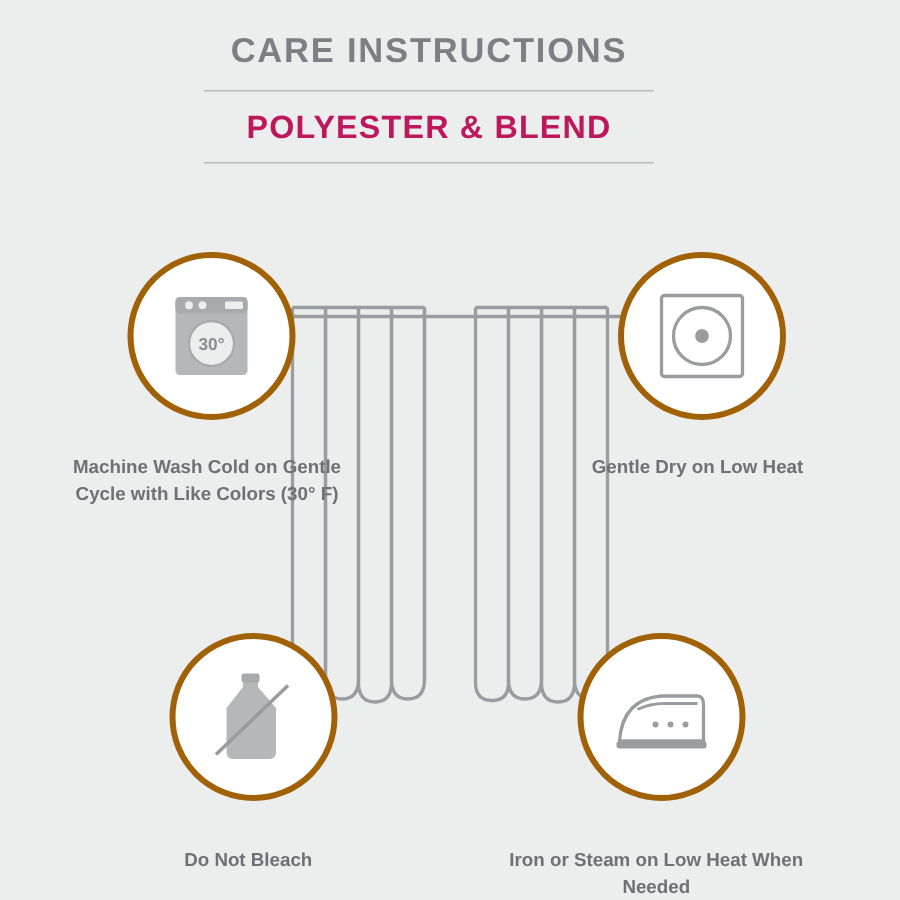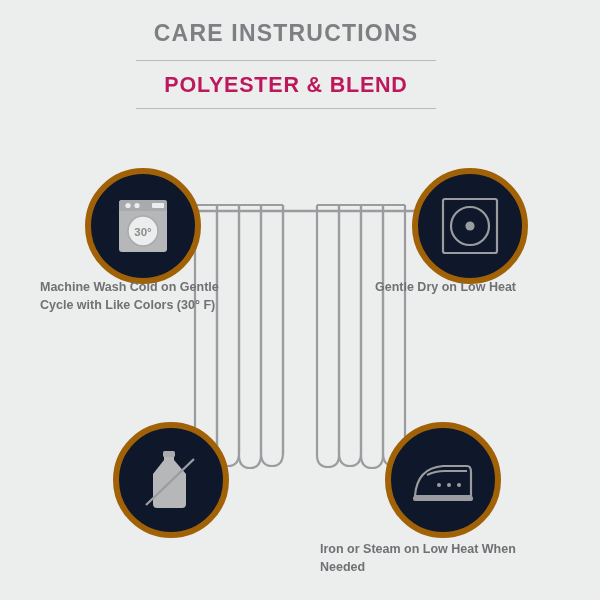--- a/index.html
+++ b/index.html
@@ -63,37 +63,39 @@
     left: 155px;
     top: 185px;
   }
 
   
   .icon-node {
     position: absolute;
     width: 104px;
     height: 104px;
     border-radius: 50%;
-    border: 6px solid #a16207;
-    background: #0f172a;
+    border: 4px solid #a16207;
+    background: #ffffff;
     display: flex;
     align-items: center;
     justify-content: center;
   }
   .node-wash   { left: 85px;  top: 168px; }
   .node-dry    { left: 412px; top: 168px; }
   .node-bleach { left: 113px; top: 422px; }
   .node-iron   { left: 385px; top: 422px; }
 
   .caption {
     position: absolute;
+    text-align: center;
     font-size: 12.5px;
     font-weight: bold;
     line-height: 1.46;
     color: #6f7174;
+    margin-top: 24px;
   }
   .cap-wash   { left: 40px;  top: 278px; width: 196px; }
   .cap-dry    { left: 375px; top: 278px; width: 180px; }
   .cap-bleach { left: 78px;  top: 540px; width: 175px; }
   .cap-iron   { left: 320px; top: 540px; width: 235px; }
 </style>
 </head>
 <body>
 
 <div class="page">
@@ -155,20 +157,21 @@
   </div>
   <div class="caption cap-dry">Gentle Dry on Low Heat</div>
 
   <div class="icon-node node-bleach">
     <svg width="62" height="66" viewBox="0 0 62 66" xmlns="http://www.w3.org/2000/svg">
       <path d="M24 8 h10 v5 l12 14 v30 a4 4 0 0 1 -4 4 h-25 a4 4 0 0 1 -4 -4 v-30 l11 -14 z" fill="#b5b7b9"></path>
       <rect x="23" y="4" width="12" height="6" rx="1.5" fill="#a8aaad"></rect>
       <line x1="6" y1="58" x2="54" y2="12" stroke="#9a9c9f" stroke-width="2.4"></line>
     </svg>
   </div>
+  <div class="caption cap-bleach">Do Not Bleach</div>
 
   <div class="icon-node node-iron">
     <svg width="68" height="52" viewBox="0 0 68 52" xmlns="http://www.w3.org/2000/svg">
       <path d="M6 42 Q8 14 34 12 L58 12 Q62 12 62 18 L62 42 Z" fill="none" stroke="#9a9c9f" stroke-width="2.2" stroke-linejoin="round"></path>
       <path d="M18 21 Q26 17 36 17 L58 17" fill="none" stroke="#9a9c9f" stroke-width="2"></path>
       <rect x="4" y="42" width="60" height="5" rx="2" fill="#9a9c9f"></rect>
       <circle cx="30" cy="31" r="2" fill="#9a9c9f"></circle>
       <circle cx="40" cy="31" r="2" fill="#9a9c9f"></circle>
       <circle cx="50" cy="31" r="2" fill="#9a9c9f"></circle>
     </svg>

